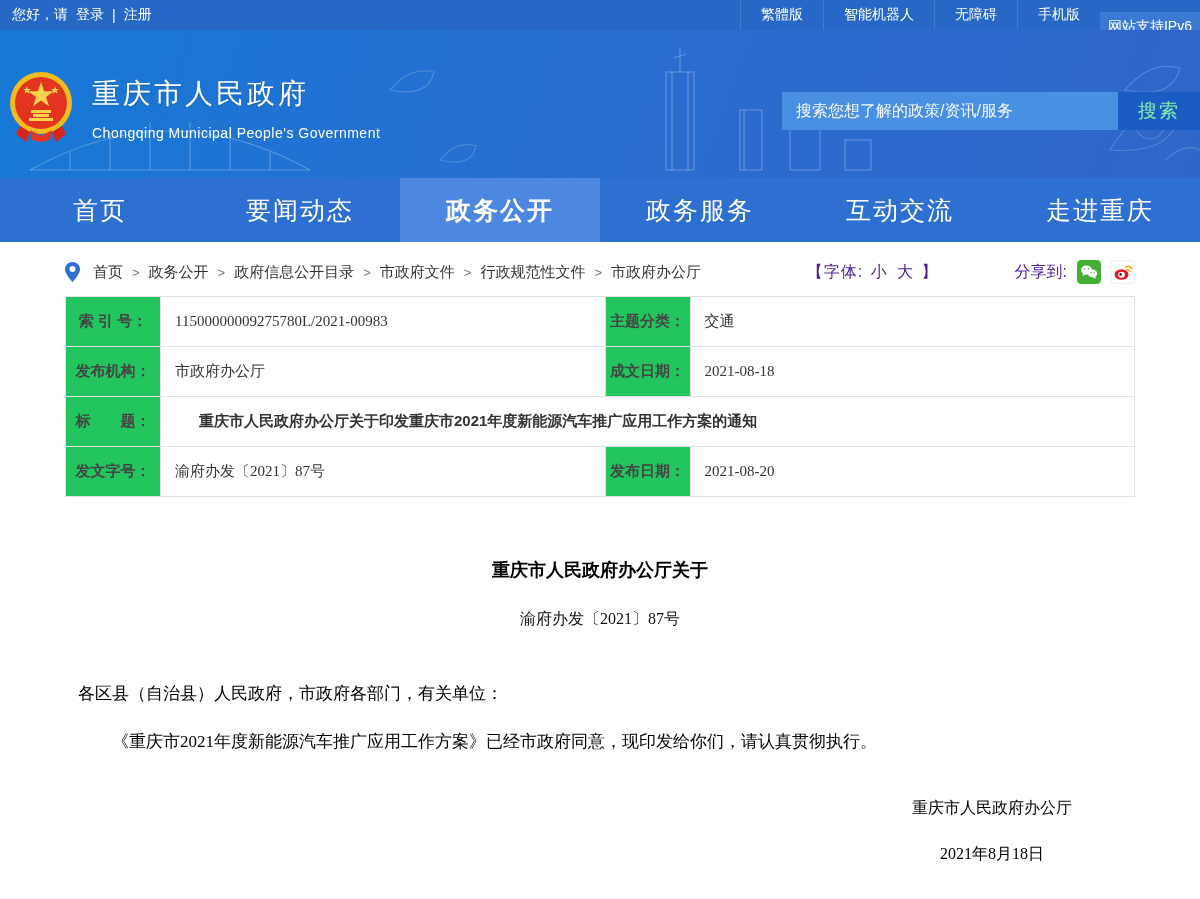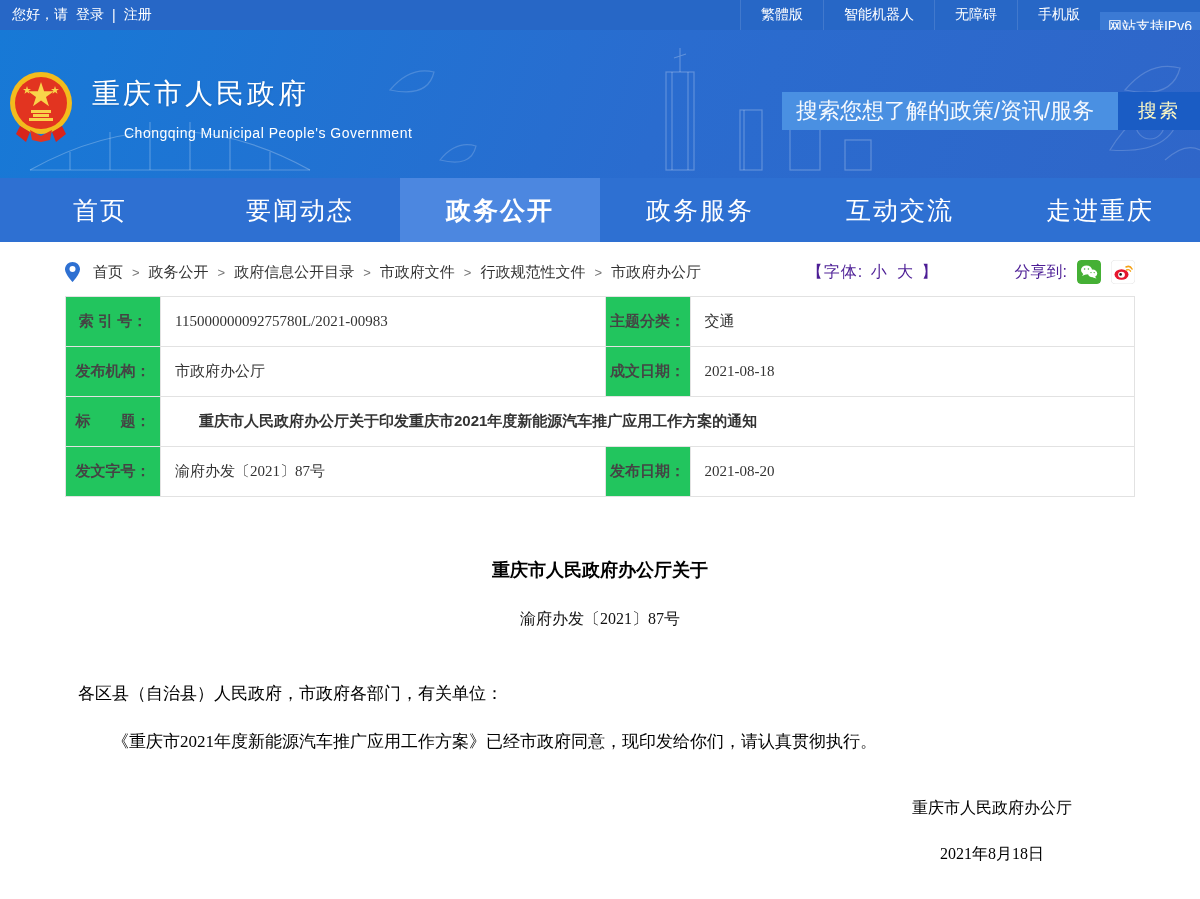--- a/index.html
+++ b/index.html
@@ -13,25 +13,25 @@
   .topbar .right .lnk { color:#fff; cursor:pointer; padding:0 20px; height:100%; display:flex; align-items:center; border-left:1px solid rgba(255,255,255,0.12); }
   .topbar .right .ipv6 { background:#3b7ad4; padding:0 8px; height:100%; display:flex; align-items:center;margin-top:24px; }
 
   
   .header { position:relative; height:148px; background:linear-gradient(110deg,#1779d6 0%, #2a6ccf 55%, #2f66c9 100%); overflow:hidden; }
   .header .deco { position:absolute; inset:0; pointer-events:none; }
   .brand { position:absolute; left:8px; top:40px; display:flex; align-items:center; }
   .emblem { width:66px; height:72px; flex:0 0 66px; }
   .brand-text { margin-left:18px; color:#fff; }
   .site-title { font-size:28px; font-weight:normal; letter-spacing:3px; line-height:46px; text-shadow:0 1px 2px rgba(0,0,0,0.15); }
-  .site-sub { font-size:14px; margin-top:8px; letter-spacing:0.5px;margin-left:32px; }
+  .site-sub { font-size:14px; margin-top:8px; letter-spacing:0.5px; }
   .searchbox { position:absolute; right:0; top:62px; width:418px; height:38px; display:flex; }
-  .searchbox input { flex:1; height:38px; background:#4a90e2; border:none; outline:none; color:#fff; font-size:22px; padding:0 14px; font-family:"Liberation Sans",sans-serif; }
+  .searchbox input { flex:1; height:38px; background:#4a90e2; border:none; outline:none; color:#fff; font-size:16px; padding:0 14px; font-family:"Liberation Sans",sans-serif; }
   .searchbox input::placeholder { color:rgba(255,255,255,0.95); }
-  .searchbox .btn { width:82px; height:38px; background:#1a5cc4; color:#fef9c3; font-size:19px; border:none; display:flex; align-items:center; justify-content:center; cursor:pointer; letter-spacing:2px; }
+  .searchbox .btn { width:82px; height:38px; background:#1a5cc4; color:#86efac; font-size:19px; border:none; display:flex; align-items:center; justify-content:center; cursor:pointer; letter-spacing:2px; }
 
   
   .nav { height:64px; background:#2e70d2; display:flex; }
   .nav .item { flex:1; display:flex; align-items:center; justify-content:center; color:#fff; font-size:25px; letter-spacing:2px; cursor:pointer; }
   .nav .item.active { background:#4c87e0; font-weight:bold; }
 
   
   .crumb-row { display:flex; align-items:center; justify-content:space-between; padding:0 65px; height:44px; margin-top:8px; }
   .crumbs { display:flex; align-items:center; gap:9px; font-size:15px; color:#333; }
   .crumbs .pin { width:15px; height:20px; margin-right:4px; }

